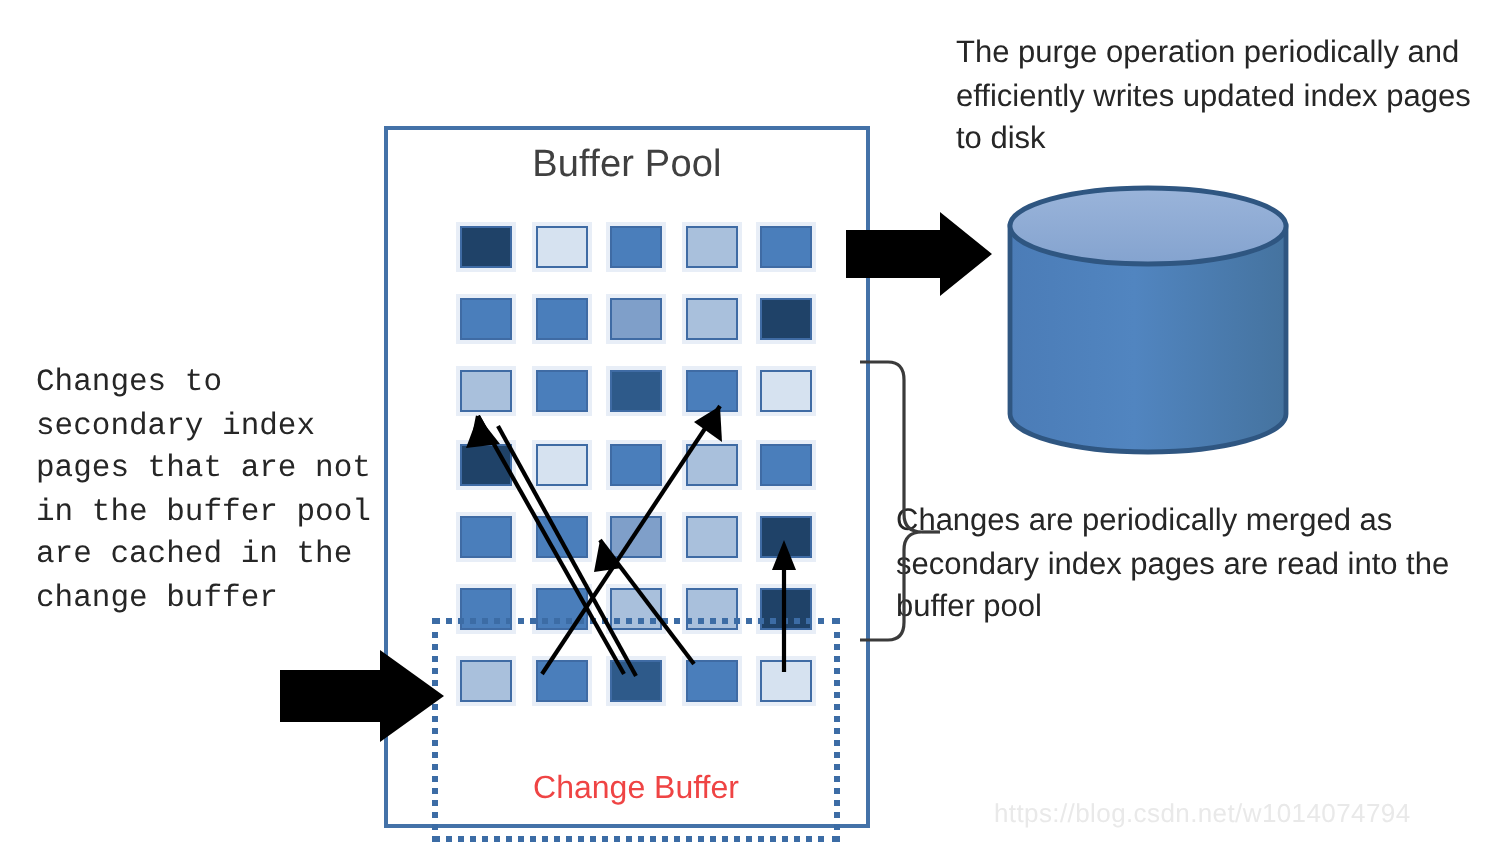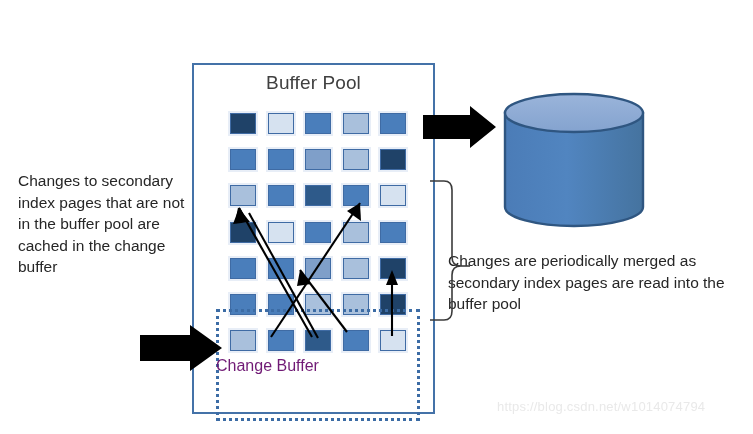--- a/index.html
+++ b/index.html
@@ -48,24 +48,25 @@
     left: 216px;
     top: 309px;
     width: 204px;
     height: 112px;
     border: 3px dotted #3c6ca5;
     box-sizing: border-box;
     background: transparent;
   }
   #change-buffer-title {
     left: 216px;
-    top: 357px;
+    top: 386px;
     width: 204px;
+    text-align: center;
     font-size: 16px;
-    color: #701a75;
+    color: #ef4444;
   }
 
   
   #page-grid {
     left: 228px;
     top: 111px;
     width: 182px;
     height: 251px;
   }
   .page-cell {
@@ -79,22 +80,23 @@
   }
 
   
   .note {
     color: #262626;
     font-size: 15.5px;
     line-height: 21.5px;
   }
   #note-change-buffer {
     left: 18px;
-    top: 170px;
+    top: 181px;
     width: 176px;
+    font-family: Liberation Mono, monospace;
   }
   #note-purge {
     left: 478px;
     top: 16px;
     width: 268px;
   }
   #note-merge {
     left: 448px;
     top: 250px;
     width: 278px;
@@ -163,20 +165,21 @@
       <div class="page-cell" style="left: 75px; top: 217.2px; background: rgb(46, 90, 138);"></div>
       <div class="page-cell" style="left: 112.5px; top: 217.2px; background: rgb(74, 126, 187);"></div>
       <div class="page-cell" style="left: 150px; top: 217.2px; background: rgb(214, 226, 240);"></div>
     </div>
 
   <div class="abs" id="change-buffer-box"></div>
   <div class="abs" id="change-buffer-title">Change Buffer</div>
 
   <div class="abs note" id="note-change-buffer">Changes to secondary index pages that are not in the buffer pool are cached in the change buffer</div>
 
+  <div class="abs note" id="note-purge">The purge operation periodically and efficiently writes updated index pages to disk</div>
 
   <div class="abs note" id="note-merge">Changes are periodically merged as secondary index pages are read into the buffer pool</div>
 
   <div class="abs" id="watermark">https://blog.csdn.net/w1014074794</div>
 
   <svg class="overlay" viewBox="0 0 753 434" xmlns="http://www.w3.org/2000/svg">
 
     <defs>
       <linearGradient id="cylBody" x1="0" y1="0" x2="1" y2="0">
         <stop offset="0%" stop-color="#4b7cb7"></stop>

